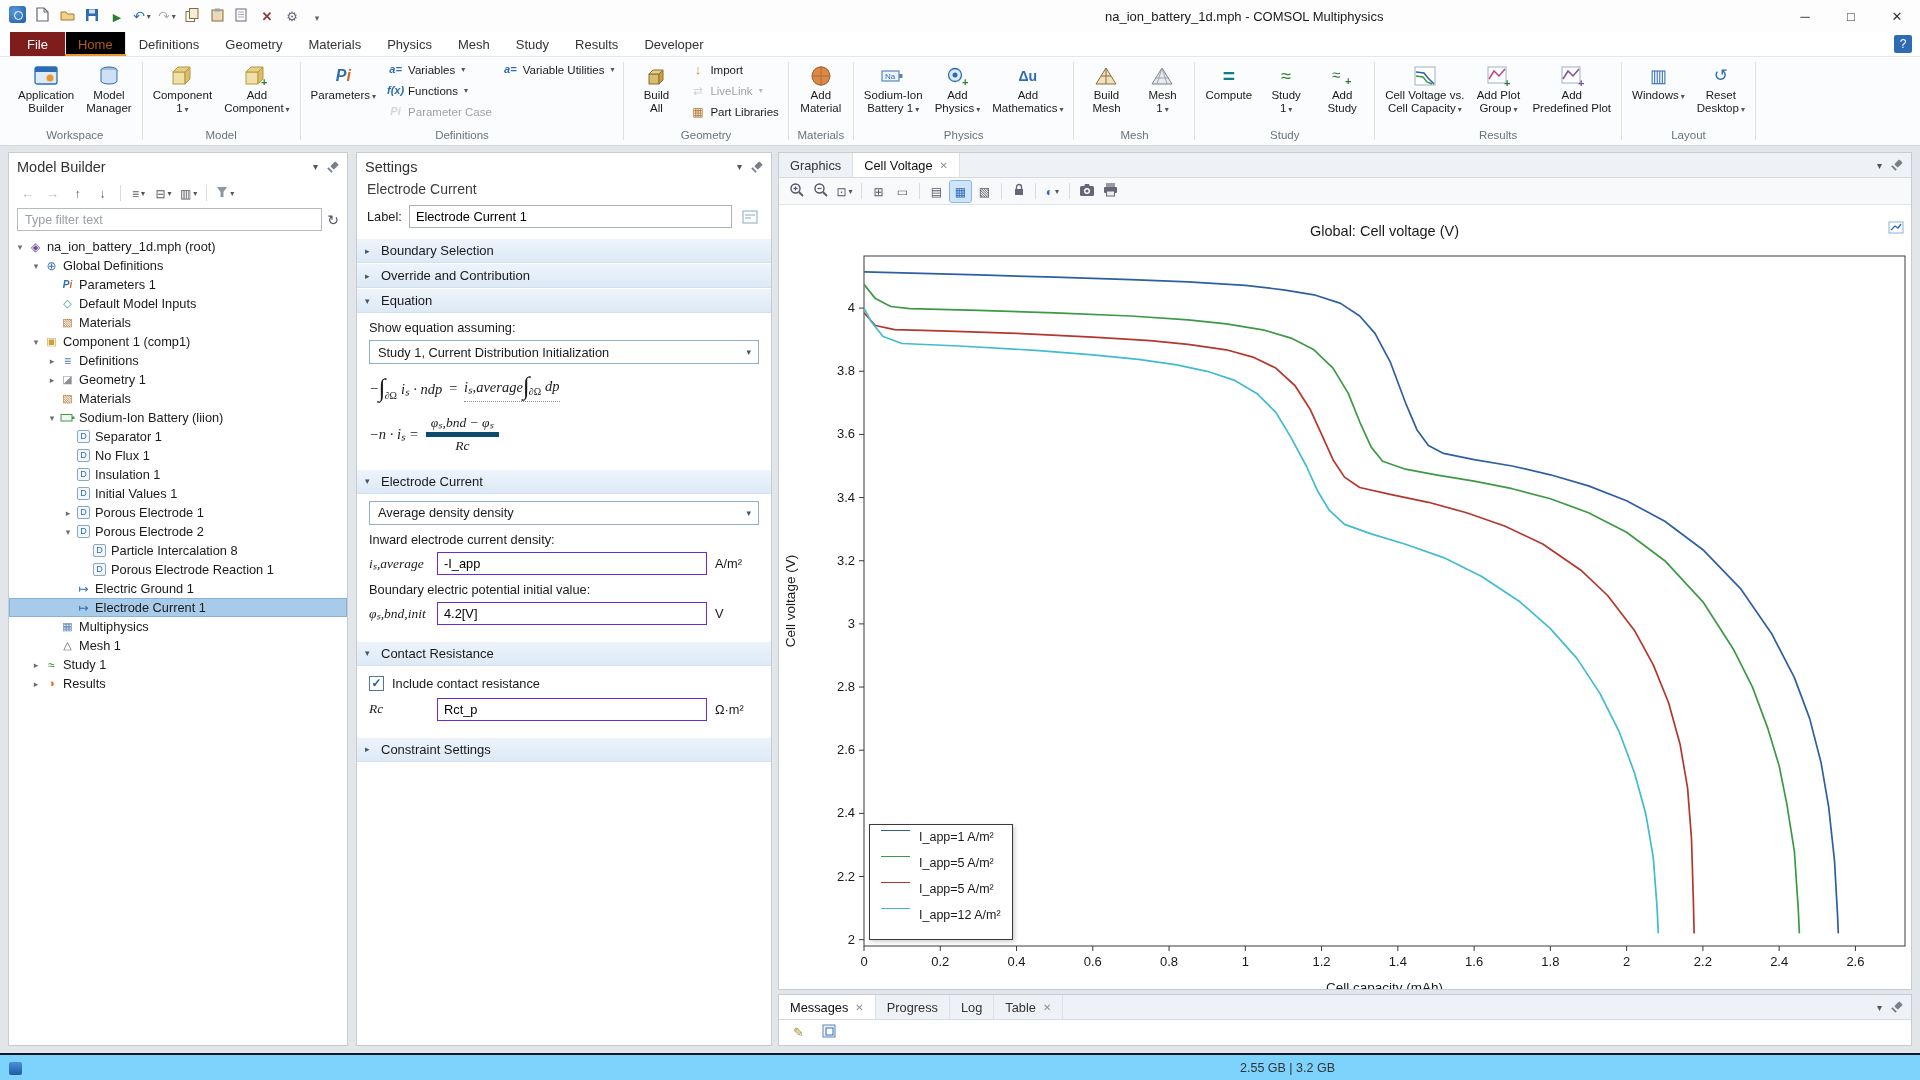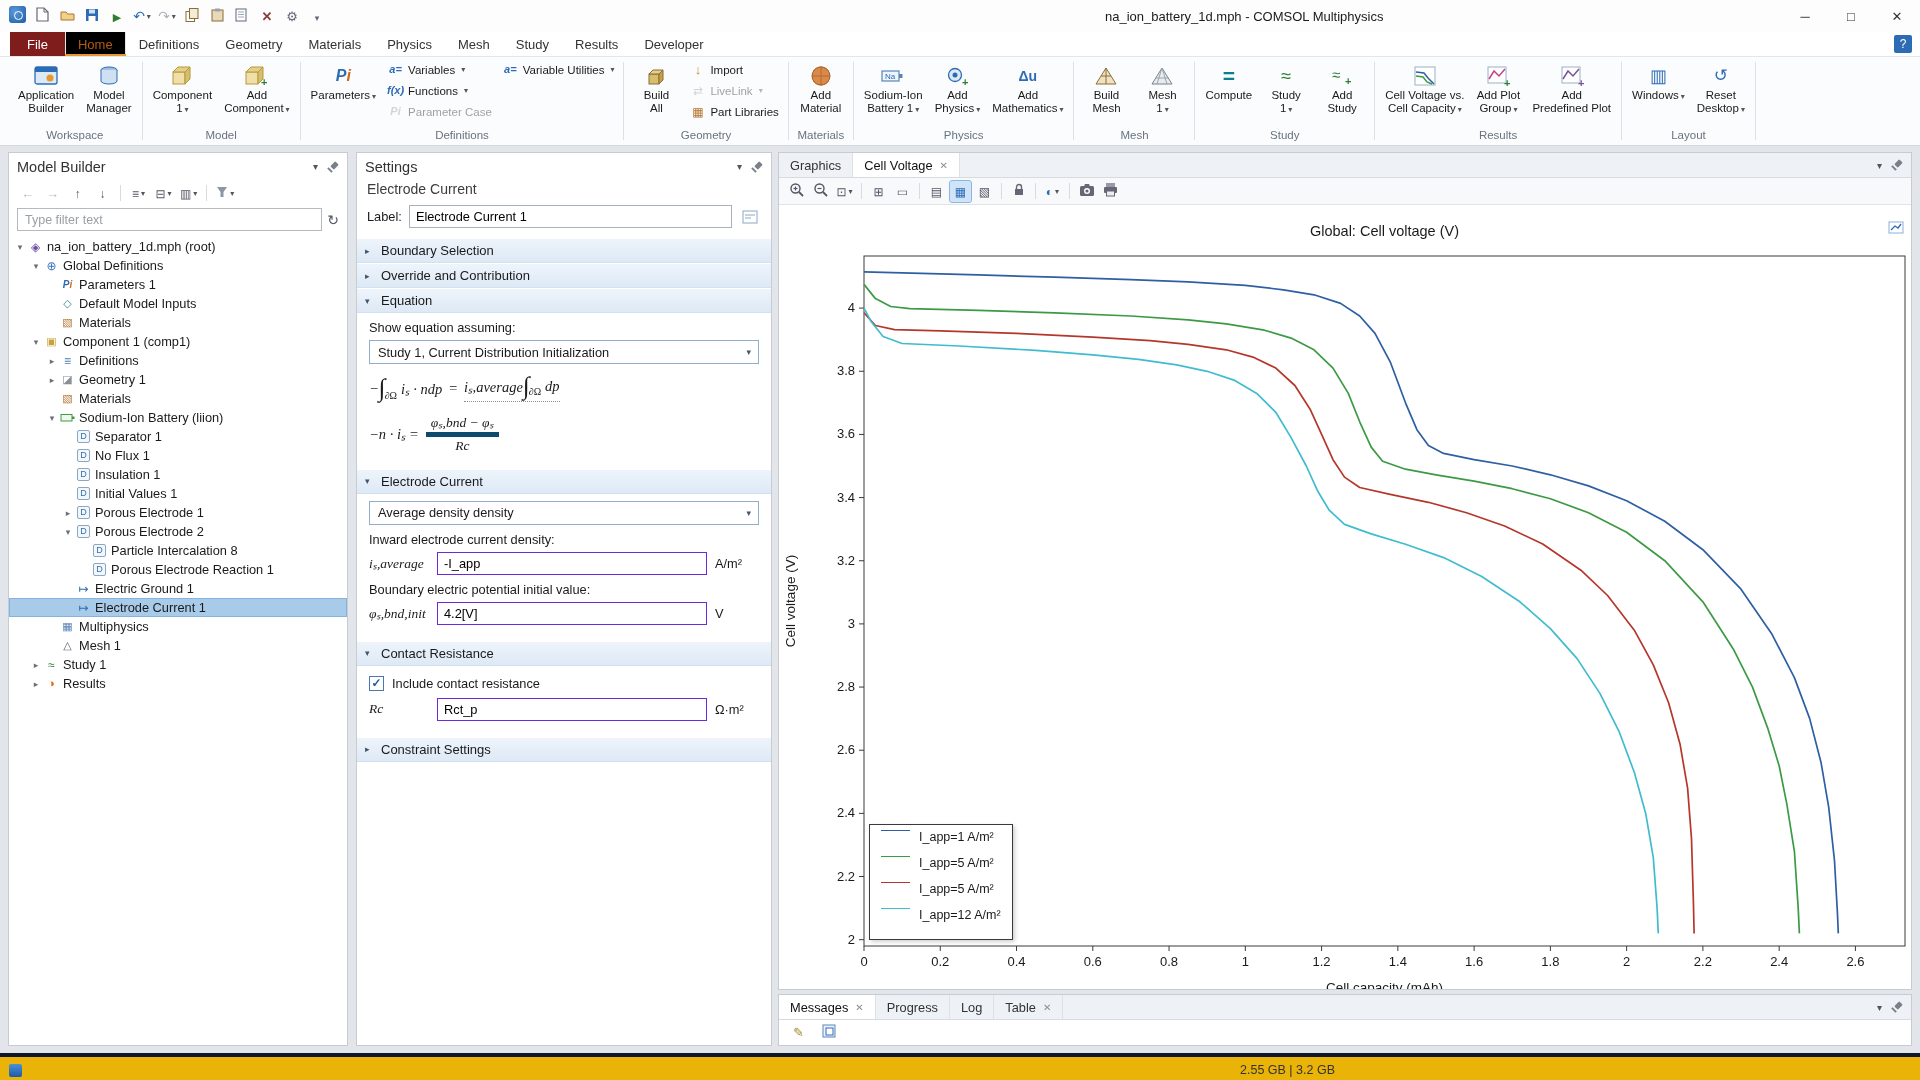--- a/index.html
+++ b/index.html
@@ -118,21 +118,21 @@
   .legend{position:absolute;left:90px;top:619px;background:#fff;border:1px solid #3a3a3a;padding:5px 11px;box-shadow:2px 2px 4px rgba(0,0,0,.18)}
   .leg-row{display:flex;align-items:flex-start;gap:9px;height:26px}
   .leg-line{width:29px;height:0;border-top:1.7px solid #000;flex:none}
   .leg-text{font-size:12.5px;color:#1a1a1a;white-space:nowrap}
   .plot-corner-ico{position:absolute;right:7px;top:16px}
 
   
   .msg-toolbar{height:24px;display:flex;align-items:center;gap:9px;padding:0 9px;background:#fff;flex:none}
 
   
-  .statusbar{position:absolute;left:0;right:0;top:1053px;height:27px;background:#eab308;border-top:4px solid #0f172a}
+  .statusbar{position:absolute;left:0;right:0;top:1053px;height:27px;background:#7dd3fc;border-top:2px solid #0f172a}
   .status-ico{position:absolute;left:9px;top:7px;width:13px;height:13px;border-radius:2px;background:linear-gradient(#4a90d9,#1d5ba6)}
   .status-mem{position:absolute;left:1240px;top:6px;font-size:12.5px;color:#333}
 </style>
 </head>
 <body>
 
 <div class="app">
 
   <div class="titlebar">
     <div class="qat" id="qat">

